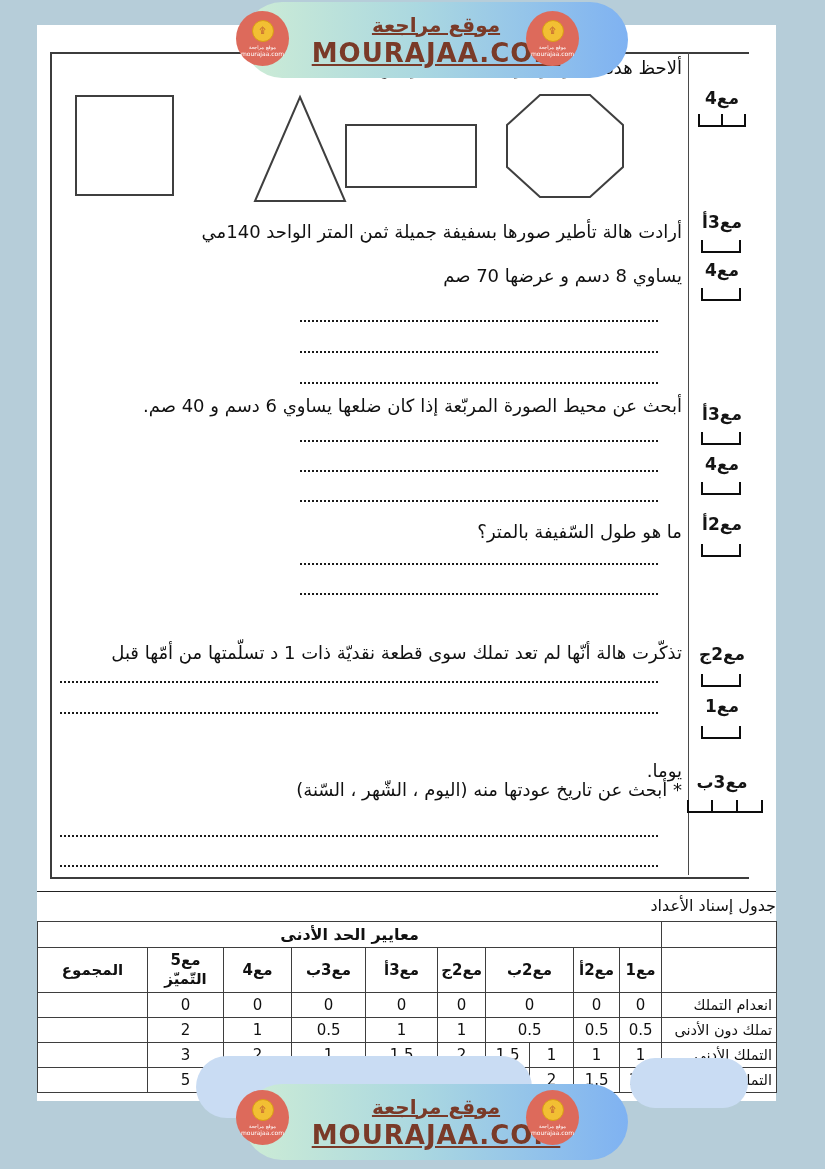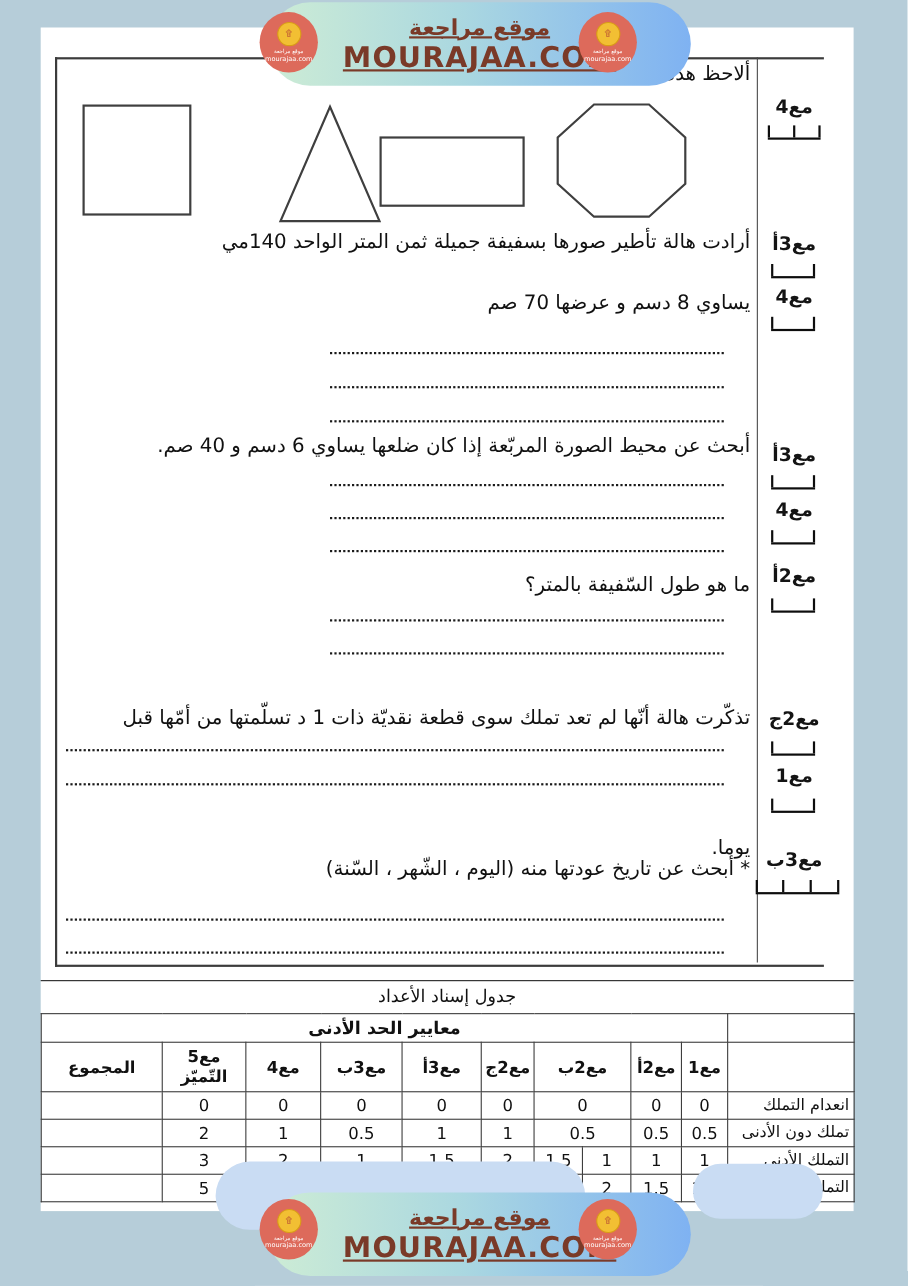--- a/index.html
+++ b/index.html
@@ -33,21 +33,21 @@
   .mark-label{position:absolute;left:2px;width:64px;text-align:center;direction:rtl;
               font-size:17px;font-weight:bold;color:#141414;}
   .bracket{position:absolute;height:11px;border-bottom:2px solid #0d0d0d;}
   .bracket .tk{position:absolute;bottom:0;width:2px;height:11px;background:#0d0d0d;}
   .b1{left:13px;width:40px;}
   .b2{left:10px;width:48px;}
   .b3{left:-1px;width:76px;}
 
   
   .tbl-title-wrap{position:absolute;left:37px;top:891px;width:739px;border-top:1.6px solid #222;}
-  .tbl-title{direction:rtl;text-align:center;font-size:16px;color:#111;padding-top:4px;}
+  .tbl-title{direction:rtl;text-align:right;font-size:16px;color:#111;padding-top:4px;}
   table.grades{position:absolute;left:37px;top:921px;width:739px;border-collapse:collapse;
                table-layout:fixed;direction:rtl;font-size:15px;color:#111;}
   table.grades td{border:1.2px solid #3e3e3e;text-align:center;vertical-align:middle;
                   padding:1px 2px;height:22px;overflow:hidden;white-space:nowrap;}
   table.grades td.sub{font-weight:bold;font-size:16px;height:23px;}
   table.grades td.colh{font-weight:bold;height:42px;white-space:normal;line-height:19px;}
   table.grades td.rowl{text-align:right;padding-right:4px;font-size:14.5px;}
 
   
   .pill{position:absolute;border-radius:40px;
@@ -83,21 +83,21 @@
 
   <div class="shp sq"></div>
   <svg class="shp tri" width="96" height="110">
     <polygon points="48,3 93,107 3,107" fill="#ffffff" stroke="#3f3f3f" stroke-width="2"></polygon>
   </svg>
   <div class="shp rect"></div>
   <svg class="shp oct" width="120" height="106">
     <polygon points="35,2 85,2 118,32 118,74 85,104 35,104 2,74 2,32" fill="#ffffff" stroke="#3f3f3f" stroke-width="2"></polygon>
   </svg>
 
-  <div class="artxt content-right" style="top:206px">أرادت هالة تأطير صورها بسفيفة جميلة  ثمن المتر الواحد 140مي</div>
+  <div class="artxt content-right" style="top:218px">أرادت هالة تأطير صورها بسفيفة جميلة  ثمن المتر الواحد 140مي</div>
   <div class="artxt content-right" style="top:262px">يساوي 8 دسم و عرضها 70 صم</div>
 
   <div class="dots dots-short" style="top:320px"></div>
   <div class="dots dots-short" style="top:351px"></div>
   <div class="dots dots-short" style="top:382px"></div>
 
   <div class="artxt content-right" style="top:392px">أبحث عن محيط الصورة المربّعة إذا كان ضلعها يساوي 6 دسم و 40 صم.</div>
 
   <div class="dots dots-short" style="top:440px"></div>
   <div class="dots dots-short" style="top:470px"></div>

